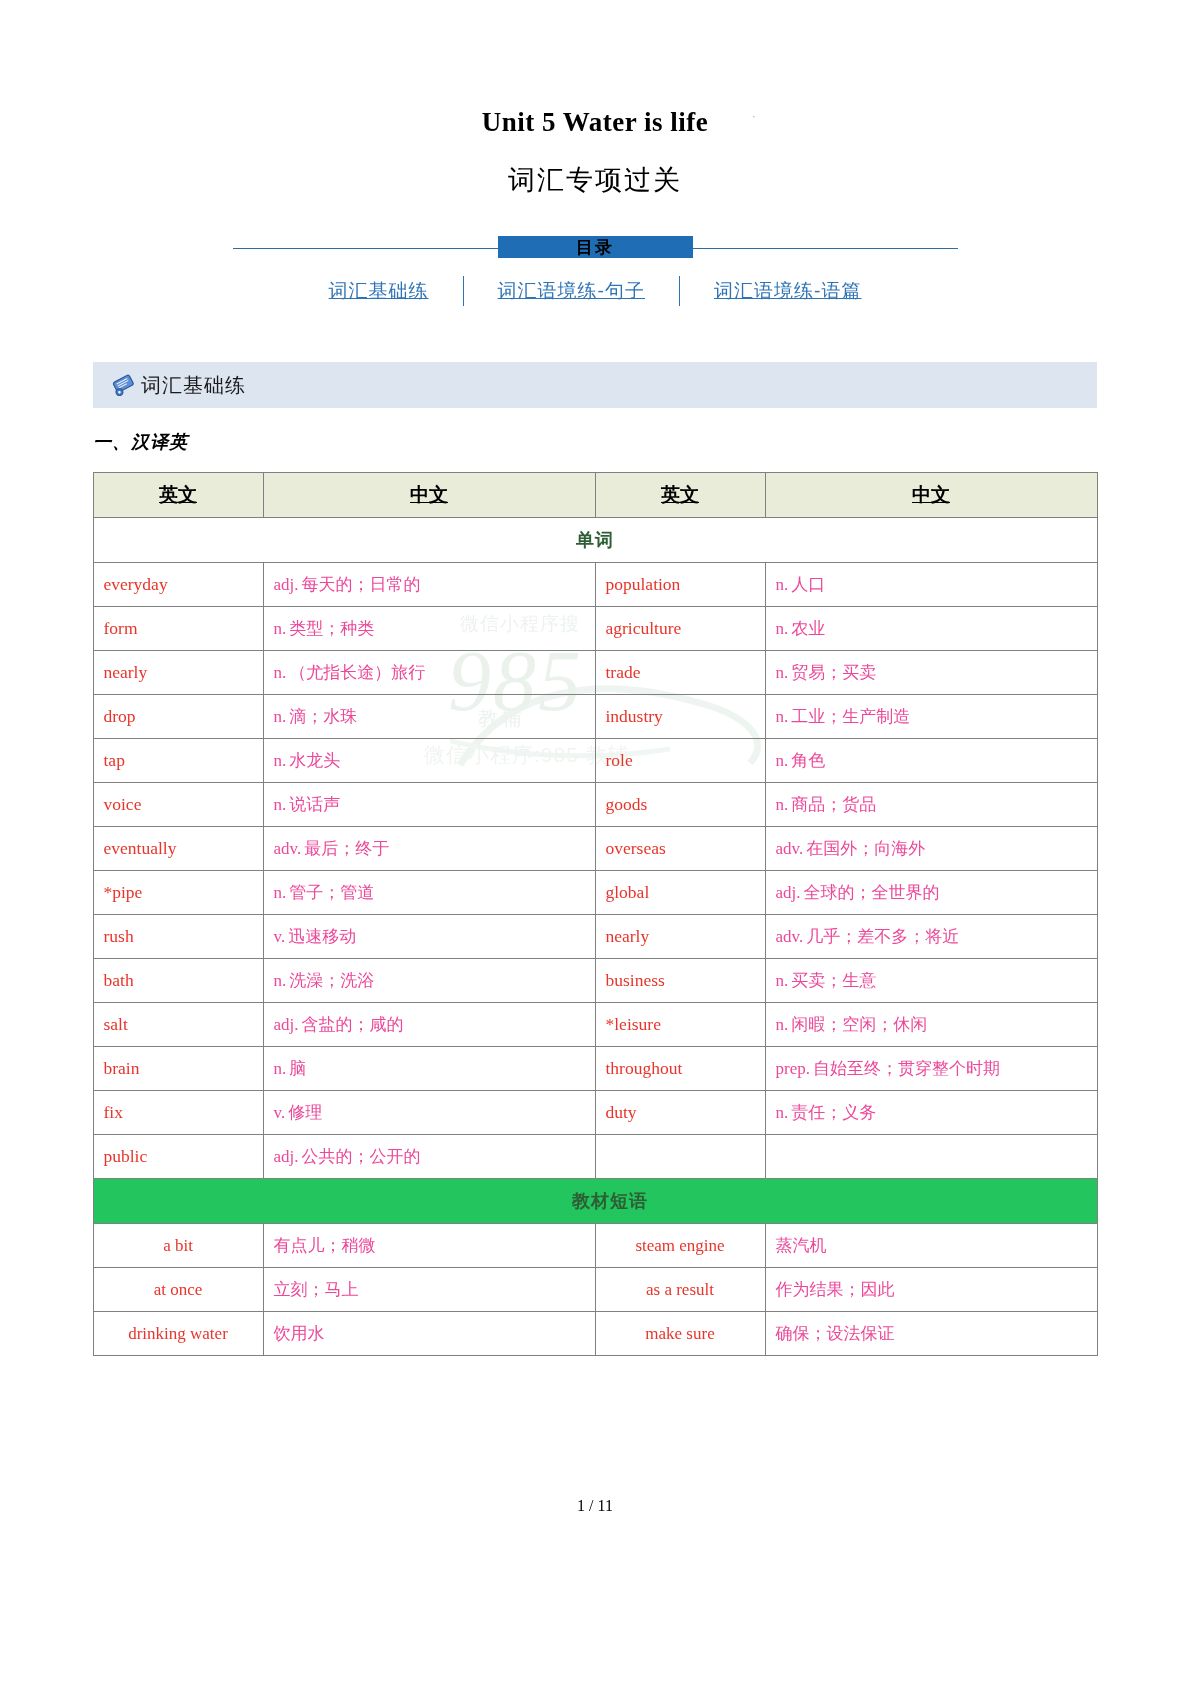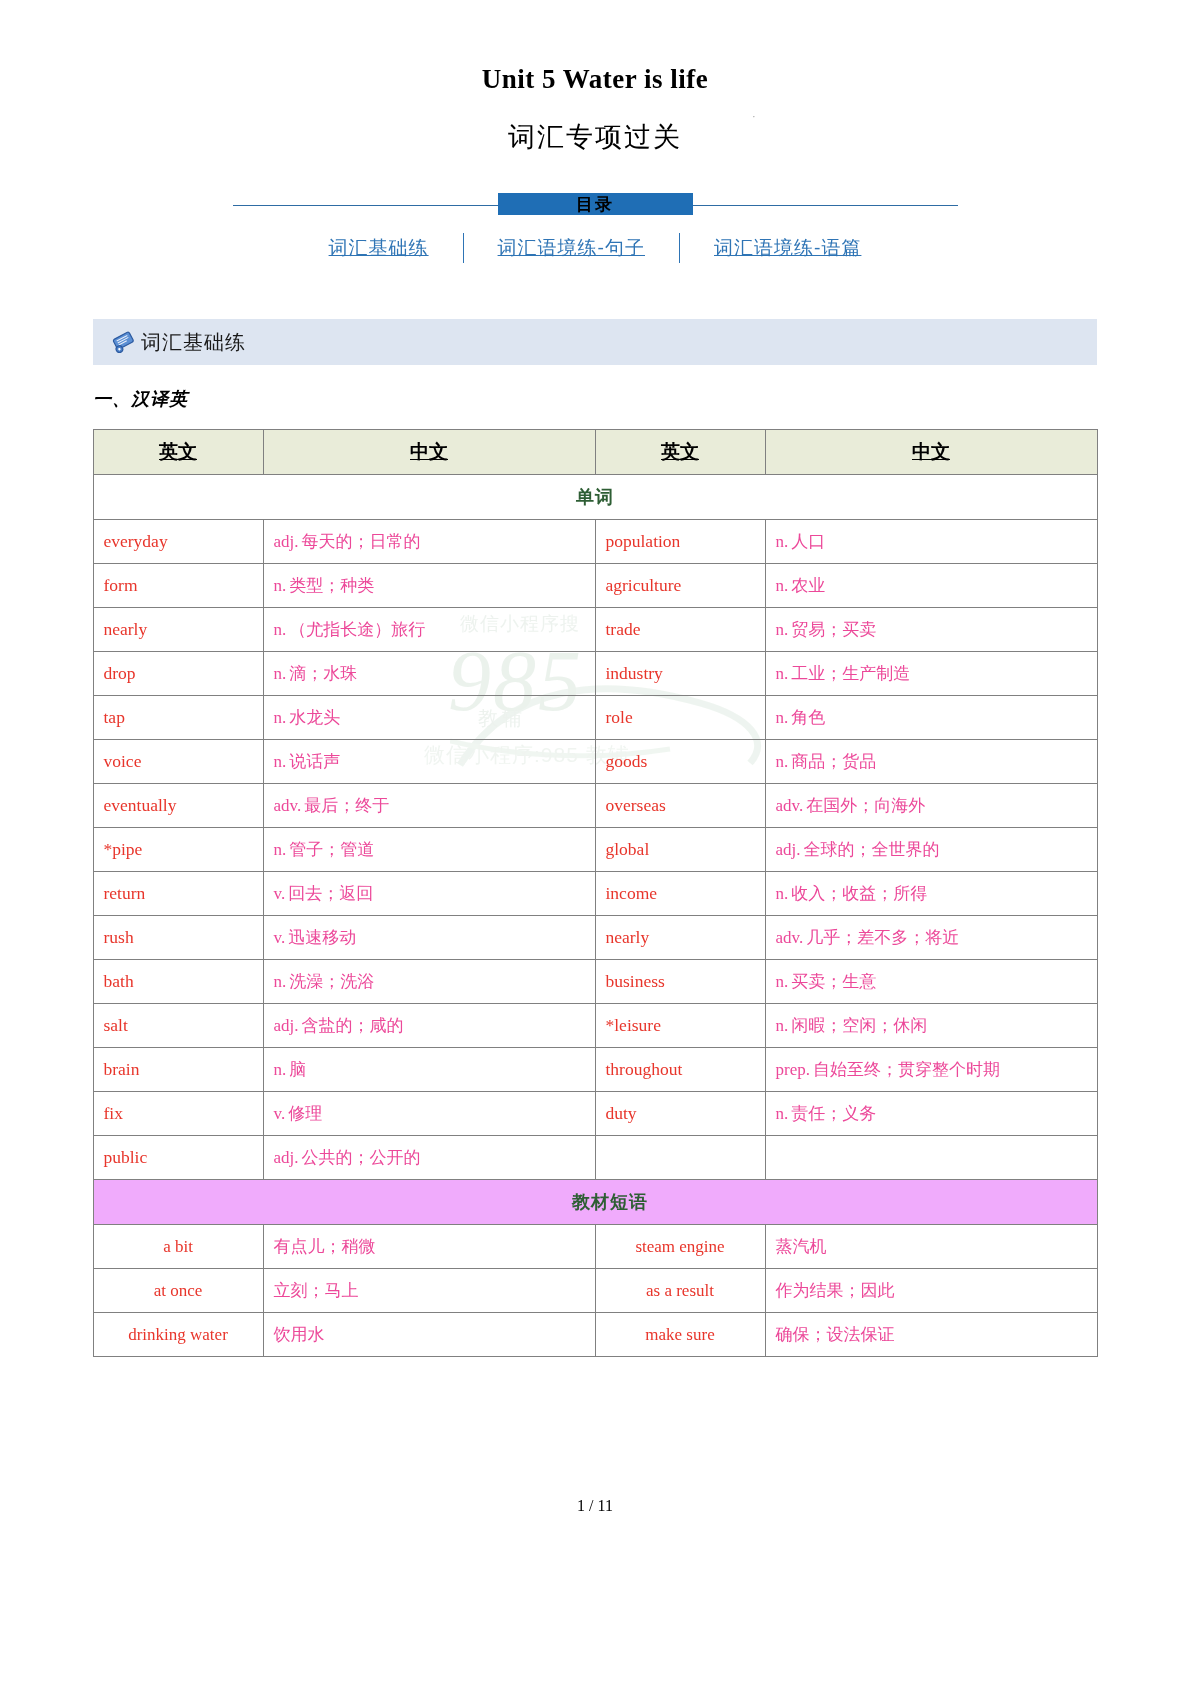--- a/index.html
+++ b/index.html
@@ -85,21 +85,21 @@
     top: 110px;
     font-size: 11px;
     color: #999;
   }
   .doc-title {
     text-align: center;
     font-size: 27px;
     font-weight: bold;
     color: #000;
     margin: 0;
-    padding-top: 64px;
+    padding-top: 107px;
     letter-spacing: 0.5px;
     font-family: "Liberation Serif", serif;
   }
   .doc-subtitle {
     text-align: center;
     font-size: 27px;
     color: #000;
     margin: 0;
     padding-top: 24px;
     font-family: "DejaVu Serif", serif;
@@ -238,21 +238,21 @@
   .group-row td {
     text-align: center;
     font-family: "DejaVu Serif", serif;
     font-weight: bold;
     font-size: 18px;
     color: #2e5e34;
     letter-spacing: 1px;
     height: 44px;
   }
   .group-row.g-words td { background: #ffffff; }
-  .group-row.g-phrases td { background: #f0abfc; padding-left: 40px; }
+  .group-row.g-phrases td { background: #22c55e; padding-left: 40px; }
 
   td.en {
     color: #e8352b;
     font-family: "Liberation Serif", serif;
     font-size: 17.5px;
     text-align: left;
   }
   td.cn {
     color: #ec4899;
     font-family: "DejaVu Serif", serif;
@@ -396,26 +396,20 @@
           <td class="en">overseas</td>
           <td class="cn"><span class="pos">adv.</span>在国外；向海外</td>
         </tr>
         <tr>
           <td class="en">*pipe</td>
           <td class="cn"><span class="pos">n.</span>管子；管道</td>
           <td class="en">global</td>
           <td class="cn"><span class="pos">adj.</span>全球的；全世界的</td>
         </tr>
         <tr>
-          <td class="en">return</td>
-          <td class="cn"><span class="pos">v.</span>回去；返回</td>
-          <td class="en">income</td>
-          <td class="cn"><span class="pos">n.</span>收入；收益；所得</td>
-        </tr>
-        <tr>
           <td class="en">rush</td>
           <td class="cn"><span class="pos">v.</span>迅速移动</td>
           <td class="en">nearly</td>
           <td class="cn"><span class="pos">adv.</span>几乎；差不多；将近</td>
         </tr>
         <tr>
           <td class="en">bath</td>
           <td class="cn"><span class="pos">n.</span>洗澡；洗浴</td>
           <td class="en">business</td>
           <td class="cn"><span class="pos">n.</span>买卖；生意</td>

